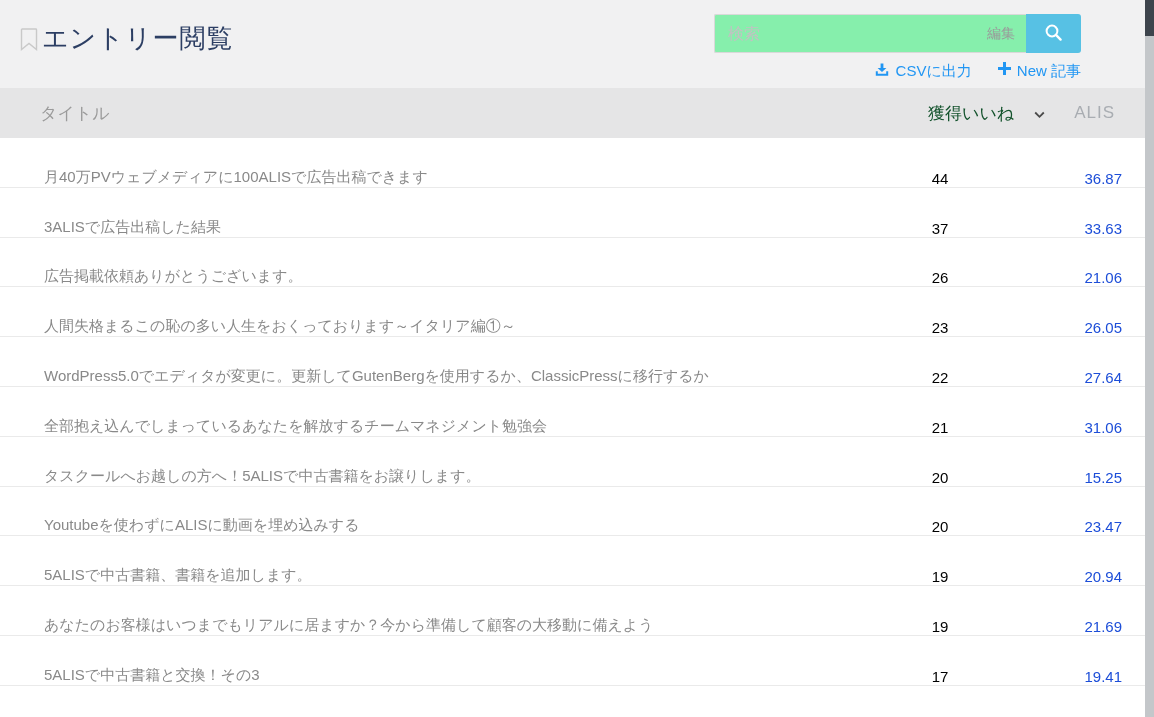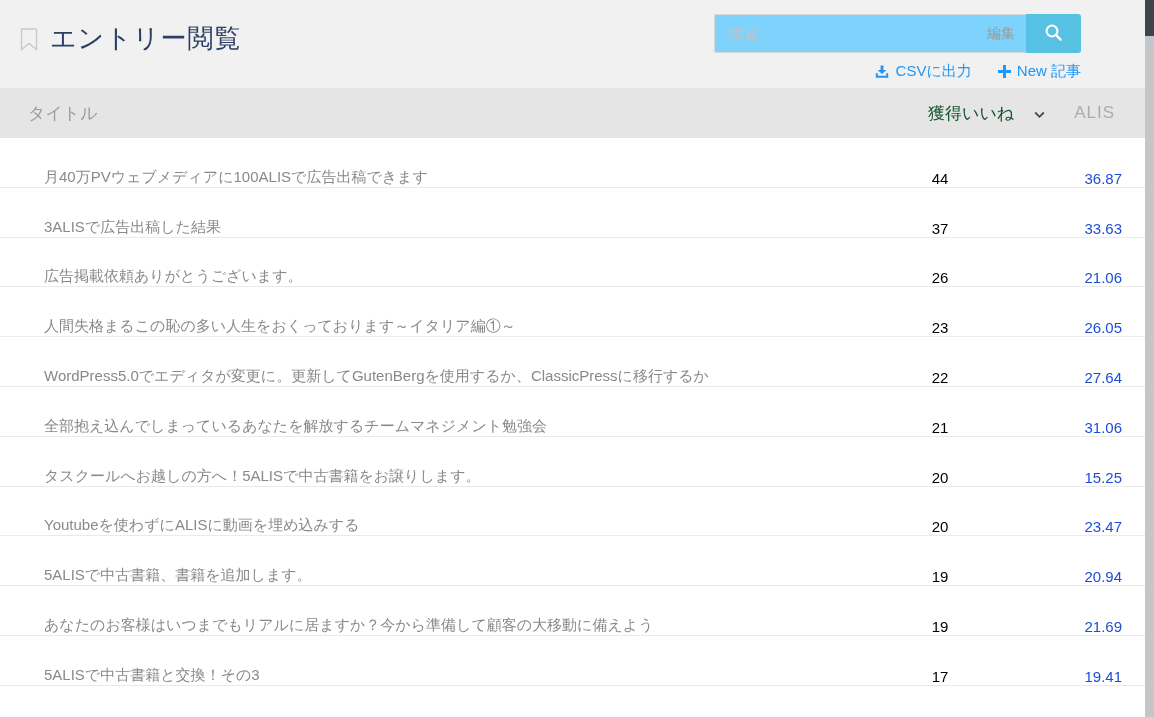--- a/index.html
+++ b/index.html
@@ -14,62 +14,62 @@
     font-family:"Liberation Sans", sans-serif;
     background:#fff;
   }
   .page{position:relative;width:1154px;height:717px;overflow:hidden;}
 
   
   .topbar{
     position:relative;height:88px;background:#f1f1f2;margin-right:9px;
   }
   .title-wrap{
-    position:absolute;left:20px;top:21px;display:flex;align-items:center;gap:12px;text-align:right;
+    position:absolute;left:20px;top:21px;display:flex;align-items:center;gap:4px;text-align:right;
   }
   .bookmark{display:inline-flex;margin-top:2px;}
   h1.page-title{
     margin:0;font-size:26px;font-weight:400;color:var(--title-text);
     letter-spacing:1px;white-space:nowrap;
   }
 
   .search-bar{position:absolute;top:14px;right:64px;display:flex;}
   .input-wrap{position:relative;}
   .search-input{
     width:312px;height:39px;border:1px solid #d9d9d9;border-right:none;
-    border-radius:2px 0 0 2px;background:#7dd3fc;
+    border-radius:2px 0 0 2px;background:#86efac;
     font-size:16px;padding:0 48px 0 13px;color:#555;outline:none;
     font-family:"Liberation Sans", sans-serif;
   }
   .search-input::placeholder{color:#c2c2c2;}
   .edit-label{
     position:absolute;right:11px;top:50%;transform:translateY(-50%);
     font-size:14px;color:#9a9a9a;cursor:pointer;white-space:nowrap;
   }
   .search-btn{
     width:55px;height:39px;border:none;border-radius:0 3px 3px 0;
     background:var(--search-button);display:flex;align-items:center;justify-content:center;
     cursor:pointer;padding:0;
   }
 
   .actions{
     position:absolute;top:62px;right:64px;display:flex;align-items:center;gap:26px;
   }
   .action{
-    display:flex;align-items:center;gap:6px;color:var(--accent-blue);
+    display:flex;gap:6px;color:var(--accent-blue);
     font-size:15px;text-decoration:none;cursor:pointer;white-space:nowrap;
   }
   .action .ico{display:inline-flex;}
 
   
   .thead{
     position:relative;height:50px;background:#e5e5e6;margin-right:9px;
     display:flex;align-items:center;font-size:17px;color:#9b9b9b;
   }
-  .h-title{flex:1;padding-left:28px;}
+  .h-title{flex:1;padding-left:40px;}
   .h-likes{
     position:absolute;left:928px;top:0;height:50px;
     display:flex;align-items:center;gap:20px;color:#14532d;cursor:pointer;white-space:nowrap;
   }
   .chev{display:inline-flex;margin-top:3px;}
   .h-alis{position:absolute;right:30px;top:0;height:50px;display:flex;align-items:center;color:#a9adb2;letter-spacing:1px;}
 
   
   .tbody{margin-right:9px;background:#fff;}
   .row{

